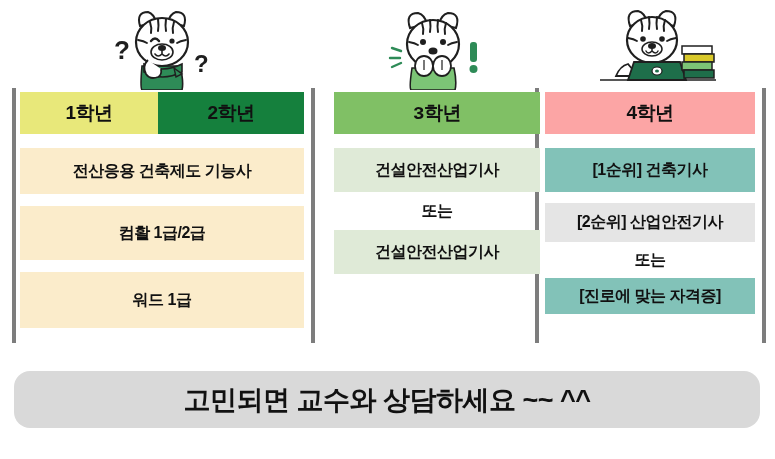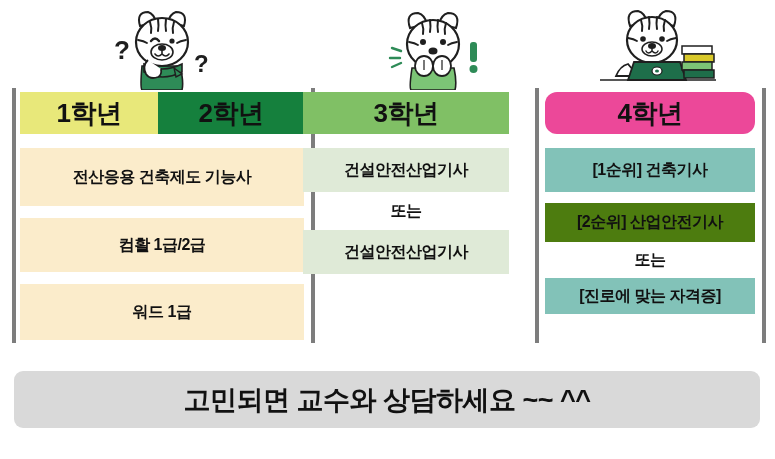--- a/index.html
+++ b/index.html
@@ -32,21 +32,21 @@
     display:flex;
     height:42px;
     width:100%;
     box-sizing:border-box;
   }
   .hdr-cell{
     flex:1 1 auto;
     display:flex;
     align-items:center;
     justify-content:center;
-    font-size:26px;
+    font-size:19px;
     font-weight:bold;
     color:#111;
     letter-spacing:-0.5px;
   }
 
   .rows{margin-top:14px;display:flex;flex-direction:column;}
 
   .chip{
     display:flex;
     align-items:center;
@@ -60,21 +60,21 @@
   .chip.plain{background:transparent !important;}
 
   .gap{height:12px;}
 
   
   #banner{
     position:absolute;
     left:14px;top:371px;
     width:746px;height:57px;
     background:#d9d9d9;
-    border-radius:9px;
+    border-radius:16px;
     display:flex;
     align-items:center;
     justify-content:center;
   }
   #banner-text{
     font-size:27px;
     font-weight:bold;
     color:#111;
     letter-spacing:-0.5px;
     white-space:nowrap;
@@ -196,47 +196,47 @@
   <div class="divider" style="left:311px;"></div>
   <div class="divider" style="left:535px;"></div>
   <div class="divider" style="left:762px;"></div>
 
   <div class="col" id="col1" style="left:20px;width:284px;">
     <div class="hdr">
       <div class="hdr-cell" style="background:#e8e87a;flex:0 0 138px;">1학년</div>
       <div class="hdr-cell" style="background:#15803d;flex:1 1 auto;text-align:center;">2학년</div>
     </div>
     <div class="rows">
-      <div class="chip" style="background:#fbeccb;height:58px;">전산응용 건축제도 기능사</div>
+      <div class="chip" style="background:#fbeccb;height:46px;">전산응용 건축제도 기능사</div>
       <div class="gap"></div>
       <div class="chip" style="background:#fbeccb;height:54px;">컴활 1급/2급</div>
       <div class="gap"></div>
       <div class="chip" style="background:#fbeccb;height:56px;">워드 1급</div>
     </div>
   </div>
 
-  <div class="col" id="col2" style="left:303px;width:206px;">
+  <div class="col" id="col2" style="left:334px;width:206px;font-family:Liberation Mono, monospace;">
     <div class="hdr">
       <div class="hdr-cell" style="background:#80c065;flex:1 1 auto;">3학년</div>
     </div>
     <div class="rows">
       <div class="chip" style="background:#dfead7;height:44px;">건설안전산업기사</div>
       <div class="chip plain" style="height:38px;">또는</div>
       <div class="chip" style="background:#dfead7;height:44px;">건설안전산업기사</div>
     </div>
   </div>
 
   <div class="col" id="col3" style="left:545px;width:210px;">
     <div class="hdr">
-      <div class="hdr-cell" style="background:#ec4899;flex:1 1 auto;border-radius:12px;">4학년</div>
+      <div class="hdr-cell" style="background:#fca5a5;flex:1 1 auto;">4학년</div>
     </div>
     <div class="rows">
       <div class="chip" style="background:#82c2b8;height:44px;">[1순위] 건축기사</div>
       <div class="gap" style="height:11px;"></div>
-      <div class="chip" style="background:#4d7c0f;height:39px;">[2순위] 산업안전기사</div>
+      <div class="chip" style="background:#e5e5e5;height:39px;">[2순위] 산업안전기사</div>
       <div class="chip plain" style="height:36px;">또는</div>
       <div class="chip" style="background:#82c2b8;height:36px;">[진로에 맞는 자격증]</div>
     </div>
   </div>
 
   <div id="banner">
     <span id="banner-text">고민되면 교수와 상담하세요 ~~ ^^</span>
   </div>
 
 </div>

